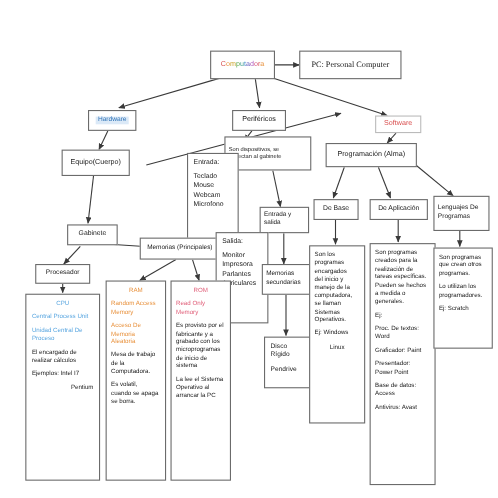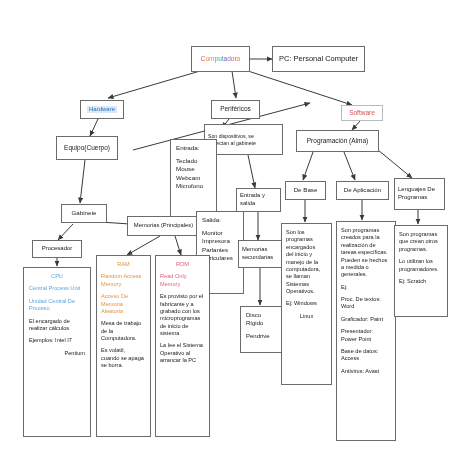--- a/index.html
+++ b/index.html
@@ -96,21 +96,21 @@
       <line x1="418" y1="210" x2="418" y2="224" marker-end="url(#ah)"></line>
     </g>
   </svg>
 
   <div class="node title-box" style="left:191px;top:46px;width:59px;height:26px;">
     <span class="rainbow">
       <span style="color:#d94f4f">C</span><span style="color:#e8913c">o</span><span style="color:#c9a227">m</span><span style="color:#5aa84f">p</span><span style="color:#3f9e8e">u</span><span style="color:#4a8fd0">t</span><span style="color:#6a63c0">a</span><span style="color:#b05fc0">d</span><span style="color:#d9577f">o</span><span style="color:#d94f4f">r</span><span style="color:#e8913c">a</span>
     </span>
   </div>
 
-  <div class="node tight" style="left:272px;top:46px;width:93px;height:26px;display:flex;align-items:center;justify-content:center;font-size:7.5px;">
+  <div class="node tight" style="left:272px;top:46px;width:93px;height:26px;display:flex;align-items:center;justify-content:center;font-size:7.5px;font-family:Liberation Serif, serif;">
     <span class="ln">PC: Personal Computer</span>
   </div>
 
   <div class="node" style="left:80px;top:100px;width:44px;height:19px;display:flex;align-items:center;justify-content:center;font-size:6px;">
     <span class="hl-blue">Hardware</span>
   </div>
 
   <div class="node" style="left:211px;top:100px;width:49px;height:19px;display:flex;align-items:center;justify-content:center;font-size:6.5px;">
     <span class="ln">Periféricos</span>
   </div>

